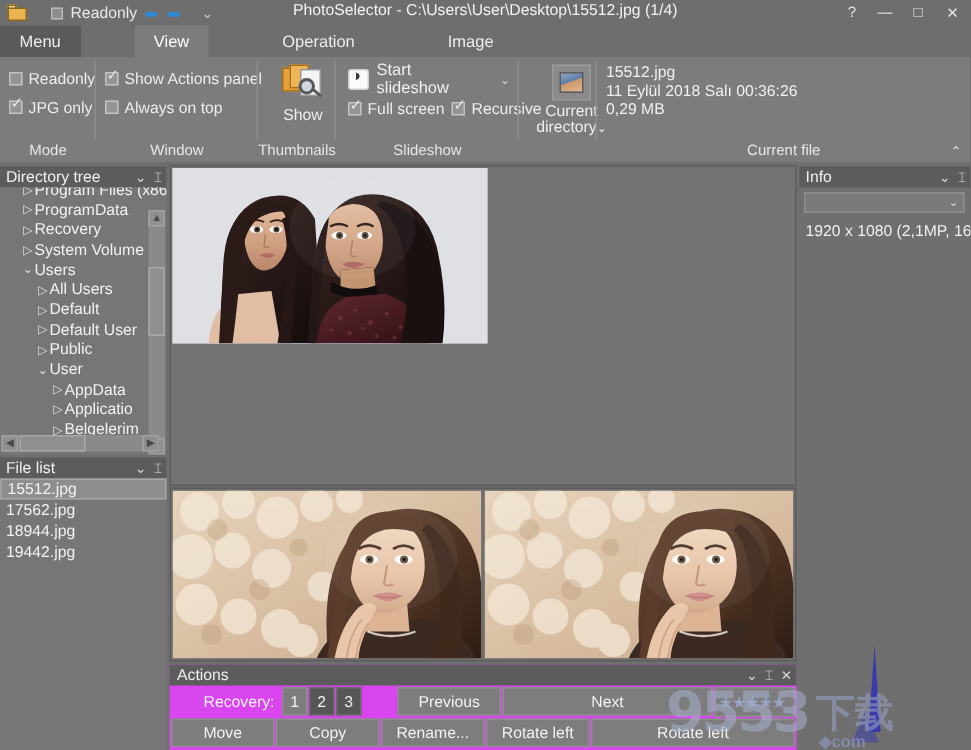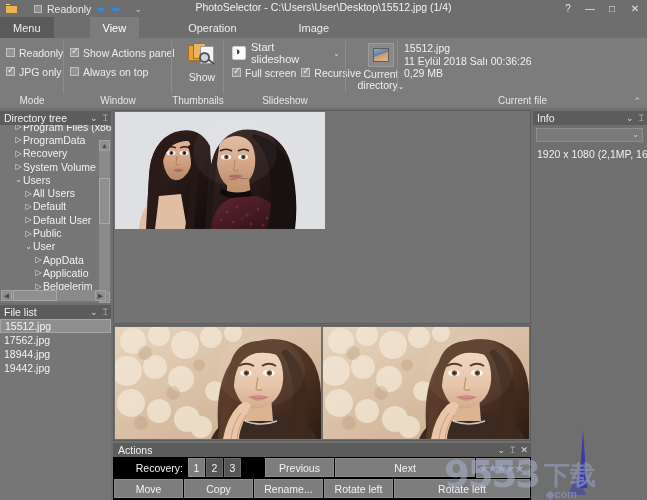--- a/index.html
+++ b/index.html
@@ -116,21 +116,21 @@
   .viewer { position:absolute; left:113px; top:110px; width:418px; height:214px; background:#737373; border:1px solid #5c5c5c;}
   .main-img { position:absolute; left:1px; top:1px; width:210px; height:117px; overflow:hidden; background:#dedee2;}
   .main-img .bg { position:absolute; inset:0; background:#dfe0e4; }
   .portrait1 { position:absolute; inset:0; }
 
   
   .strip { position:absolute; left:113px; top:325px; width:418px; height:116px; background:#6f6f6f; border:1px solid #5c5c5c; display:flex; gap:2px; padding:1px;}
   .tcell { width:206px; height:112px; overflow:hidden; position:relative; }
 
   
-  .actions { position:absolute; left:113px; top:443px; width:418px; height:57px; background:#000000;}
+  .actions { position:absolute; left:113px; top:443px; width:418px; height:57px; background:#d946ef;}
   .actions .ahdr { height:14px; display:flex; align-items:center; padding:0 3px 0 5px; font-size:10.5px; color:#f0f0f0; background:#5c5c5c;}
   .actions .ahdr .sp{flex:1;}
   .actions .ahdr .ic{margin-left:5px; font-size:9px; color:#dcdcdc;}
   .arow { display:flex; height:20px; margin-top:1px; padding:0 1px; gap:1px;}
   .btn { background:#7d7d7d; border:1px solid #8d8d8d; display:flex; align-items:center; justify-content:center; font-size:10.5px; color:#f2f2f2; height:19px;}
   .lbl-ref { background:transparent; border:none; color:#f2f2f2; font-size:10.5px; display:flex; align-items:center; justify-content:flex-end; padding-right:4px;}
   .refbtn { width:17px; }
   .refbtn.on { background:#565656; border-color:#6a6a6a; }
   .ratebox { background:#7d7d7d; border:1px solid #8d8d8d; display:flex; align-items:center; justify-content:flex-start; padding-left:2px; color:#9aa3c4; font-size:11px; letter-spacing:-1px; }
 

